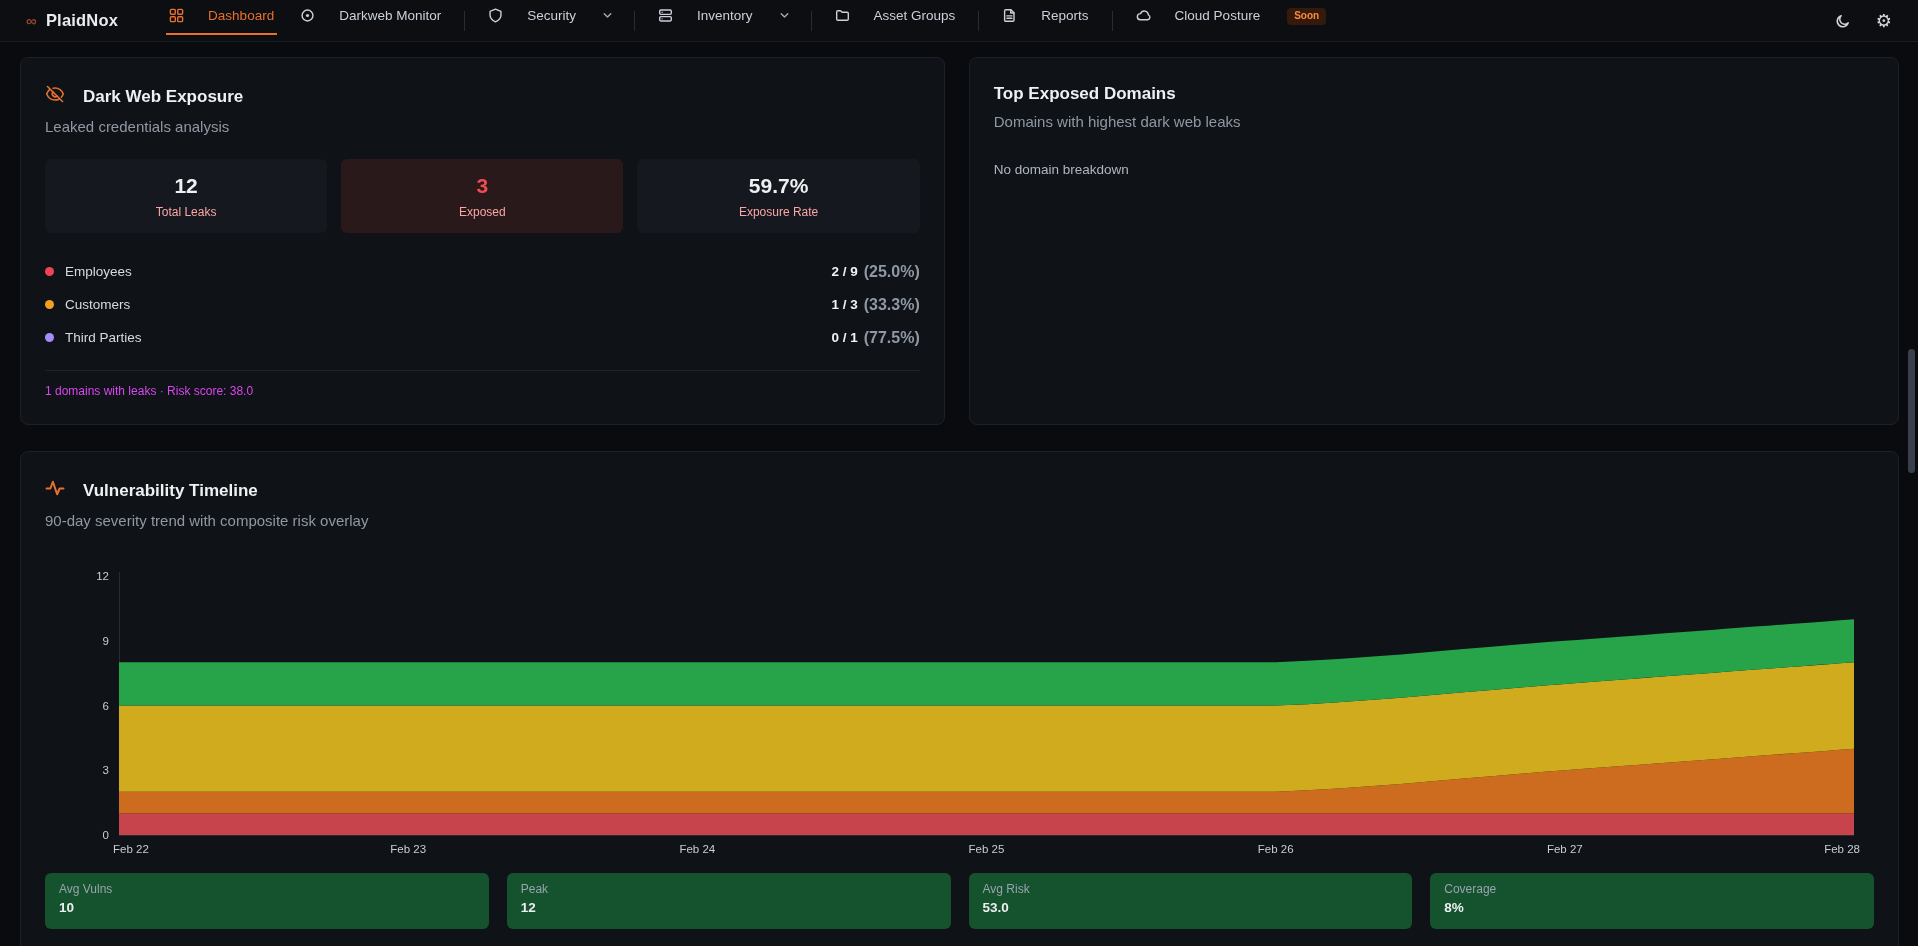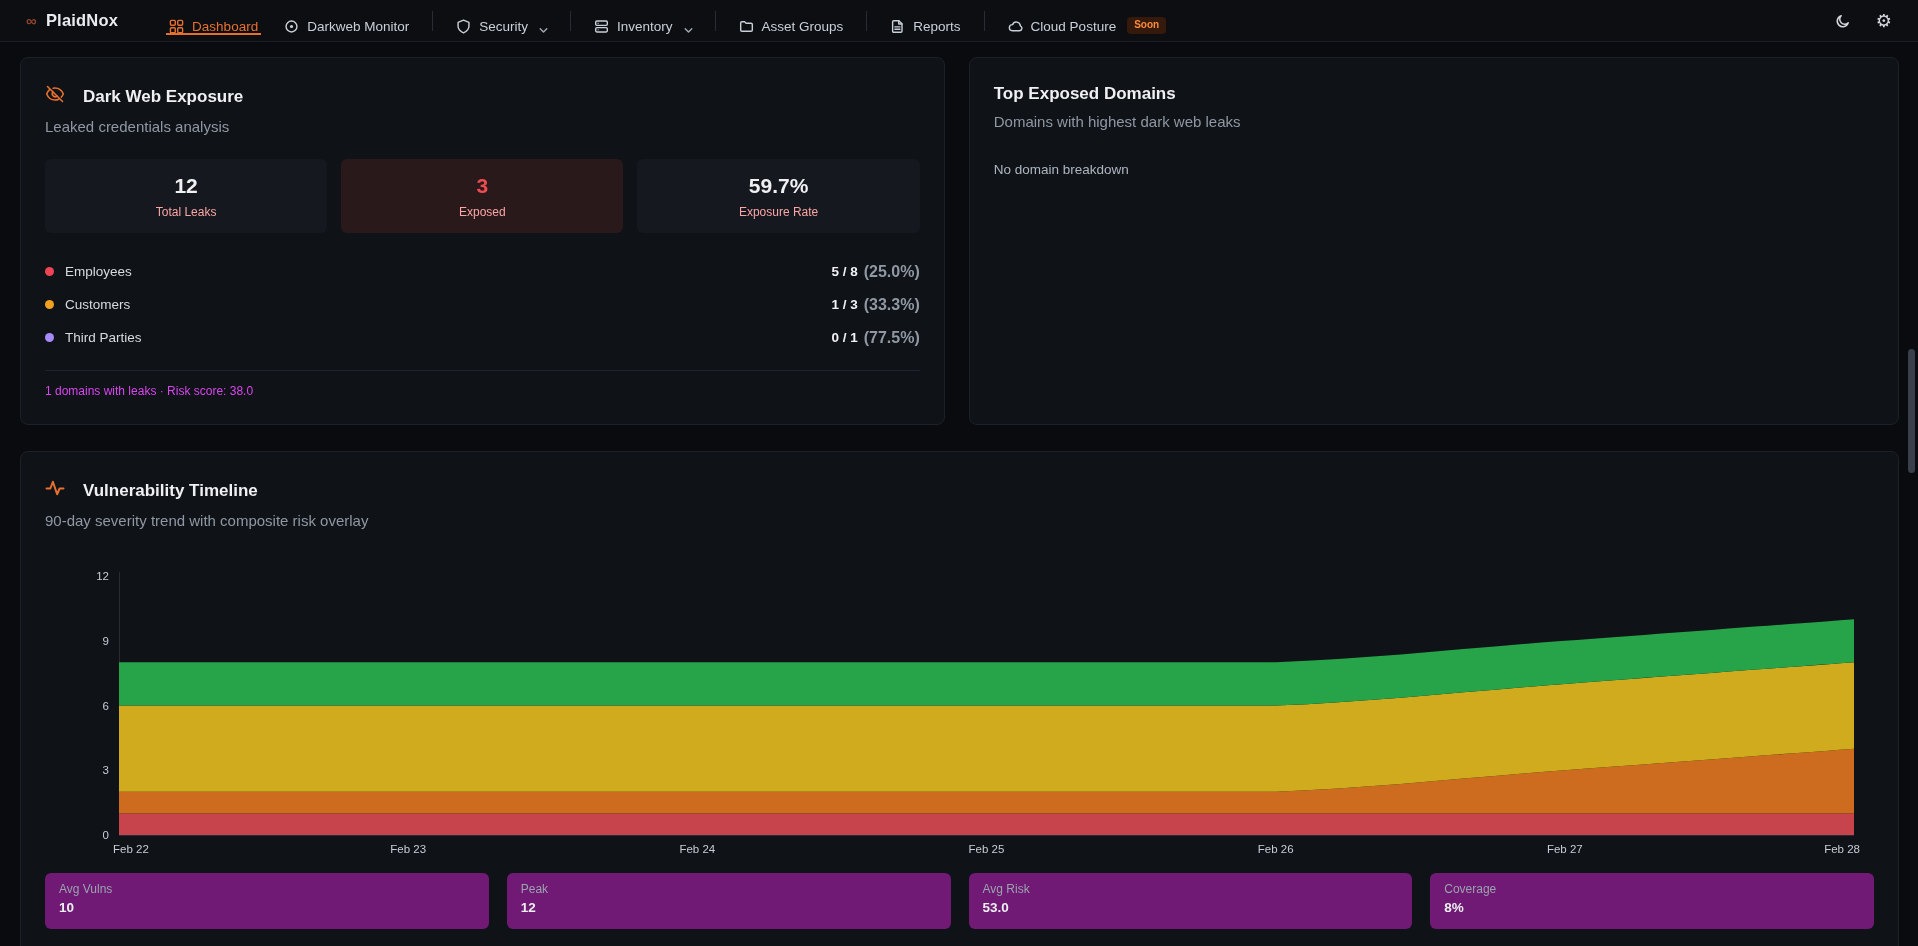--- a/index.html
+++ b/index.html
@@ -9,21 +9,21 @@
   *{box-sizing:border-box;margin:0;padding:0}
   html,body{width:1918px;height:946px;overflow:hidden}
   body{background:var(--bg);font-family:"Liberation Sans",sans-serif;color:var(--text)}
 
   
   .topnav{height:42px;background:var(--header-bg);border-bottom:1px solid #1a1e25;
     display:flex;align-items:center;padding:0 26px}
   .brand{display:flex;align-items:center;gap:9px;font-size:16.5px;font-weight:bold;letter-spacing:.2px}
   .brand-glyph{color:#93452c;font-size:15px;font-weight:bold;line-height:1}
   .nav{display:flex;align-items:center;height:42px;margin-left:38px}
-  .nav-item{position:relative;display:flex;align-items:flex-end;gap:8px;height:26px;
+  .nav-item{position:relative;display:flex;align-items:flex-start;gap:24px;height:26px;
     padding:0 13px;font-size:13.5px;color:var(--nav-text);cursor:pointer;white-space:nowrap}
   .nav-item svg{width:15px;height:15px;flex:none}
   .nav-item .chev{width:11px;height:11px;opacity:.8}
   .nav-item.active{color:var(--accent)}
   .nav-item.active::after{content:"";position:absolute;left:10px;right:10px;bottom:-1px;height:2px;background:var(--accent)}
   .nav-divider{width:1px;height:20px;background:#272c35;margin:0 10px}
   .badge-soon{font-size:10px;font-weight:bold;color:#fb8b3c;background:#351a0c;
     padding:2.5px 7px;border-radius:4px;margin-left:3px;line-height:1.2}
   .nav-right{margin-left:auto;display:flex;align-items:center;gap:25px;color:#d2d6db}
   .icon-btn{display:flex;align-items:center;justify-content:center;cursor:pointer}
@@ -55,21 +55,21 @@
   .card-footer{margin-top:16px;border-top:1px solid #1e232c;padding-top:13px;font-size:12px;color:#d946ef}
 
   .empty-msg{margin-top:32px;font-size:13.5px;color:#aeb6c0}
 
   
   .timeline-card{margin-top:26px;height:506px}
   .chart-wrap{margin-top:16px}
   .chart-wrap svg{display:block}
   .axis-text{font-family:"Liberation Sans",sans-serif;font-size:11.5px;fill:#c6cdd4}
   .bottom-stats{display:grid;grid-template-columns:repeat(4,1fr);gap:18px;margin-top:12px}
-  .bstat{background:#701a75;border-radius:6px;padding:9px 14px;height:56px}
+  .bstat{background:#14532d;border-radius:6px;padding:9px 14px;height:56px}
   .bstat-label{font-size:12px;color:#9aa3ae}
   .bstat-value{font-size:13.5px;font-weight:bold;margin-top:4px;color:#eceef0}
 
   .scroll-thumb{position:fixed;right:3px;top:349px;width:7px;height:124px;background:#3a404b;border-radius:4px}
 </style>
 </head>
 <body>
 
 <header class="topnav">
   <div class="brand">
@@ -193,21 +193,21 @@
           </div>
           <div class="stat-box">
             <div class="stat-value">59.7%</div>
                    <div class="stat-label">Exposure Rate</div>
           </div>
         </div>
       <div class="breakdown" id="dwe-breakdown">
           <div class="break-row">
             <span class="dot" style="background: rgb(239, 68, 86);"></span>
     <span class="break-label">Employees</span>
-    <span class="break-val">5 / 8</span>
+    <span class="break-val">2 / 9</span>
     <span class="break-pct">(25.0%)</span>
           </div>
           <div class="break-row">
             <span class="dot" style="background: rgb(240, 161, 31);"></span>
     <span class="break-label">Customers</span>
     <span class="break-val">1 / 3</span>
     <span class="break-pct">(33.3%)</span>
           </div>
           <div class="break-row">
             <span class="dot" style="background: rgb(167, 139, 250);"></span>

